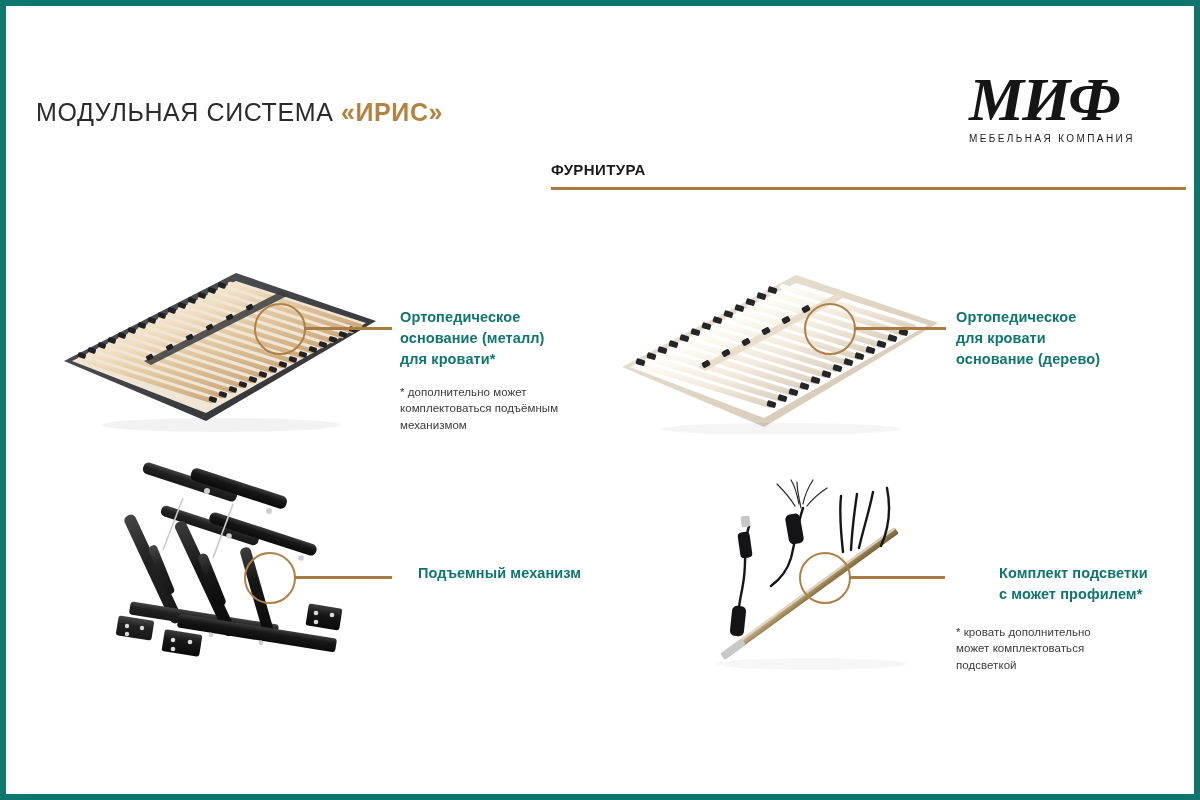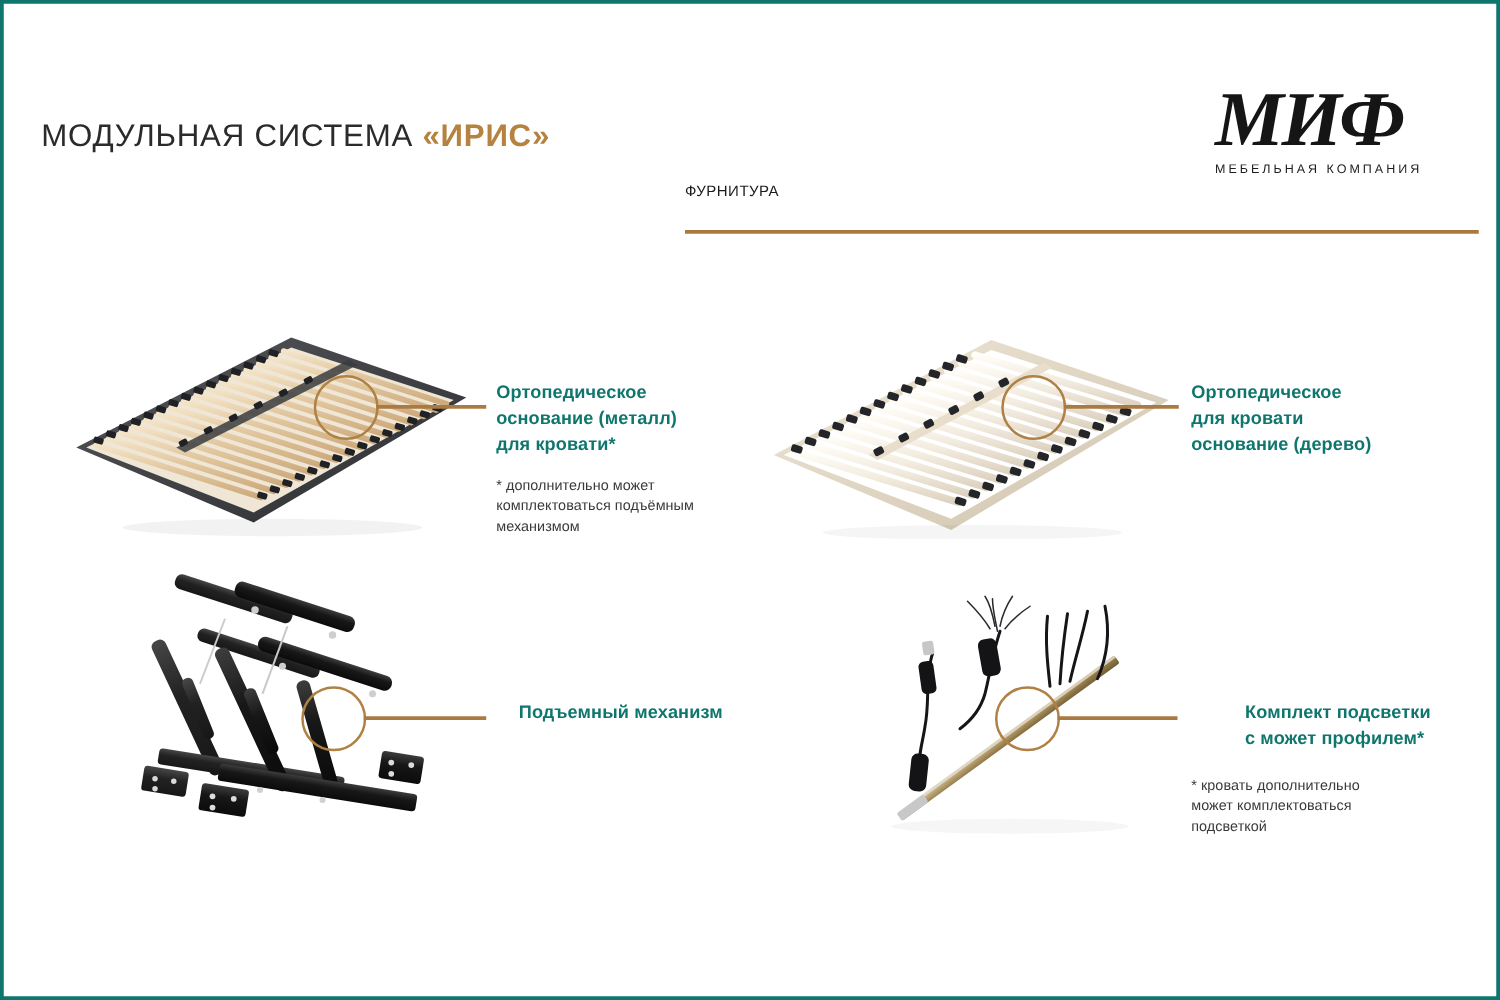--- a/index.html
+++ b/index.html
@@ -6,21 +6,21 @@
   body{
     width:1200px;height:800px;
     background:#ffffff;
     font-family:"Liberation Sans","DejaVu Sans",sans-serif;
     overflow:hidden;
     position:relative;
   }
   .page{
     position:absolute;inset:0;
     background:#ffffff;
-    border:3px solid #0f766e;
+    border:6px solid #0f766e;
     box-sizing:border-box;
   }
 
   
   .title{
     position:absolute;left:30px;top:92px;
     font-size:25px;letter-spacing:.6px;
     color:#2b2b2b;font-weight:400;white-space:nowrap;
   }
   .title .accent{color:#b5823f;font-weight:700;}
@@ -35,22 +35,22 @@
     color:#151515;letter-spacing:-2px;
     font-style:italic;
   }
   .logo-sub{
     margin-top:3px;
     font-size:10px;letter-spacing:2.4px;
     color:#1d1d1d;font-weight:400;
   }
 
   .section-head{
-    position:absolute;left:545px;top:143px;
-    font-size:12px;font-weight:400;color:#1b1b1b;
+    position:absolute;left:545px;top:155px;
+    font-size:15px;font-weight:700;color:#1b1b1b;
     letter-spacing:.4px;
   }
   .section-rule{
     position:absolute;left:545px;top:181px;
     width:635px;height:3px;background:#a9793f;
   }
 
   
   .item{position:absolute;}
   .item-photo{position:absolute;}

